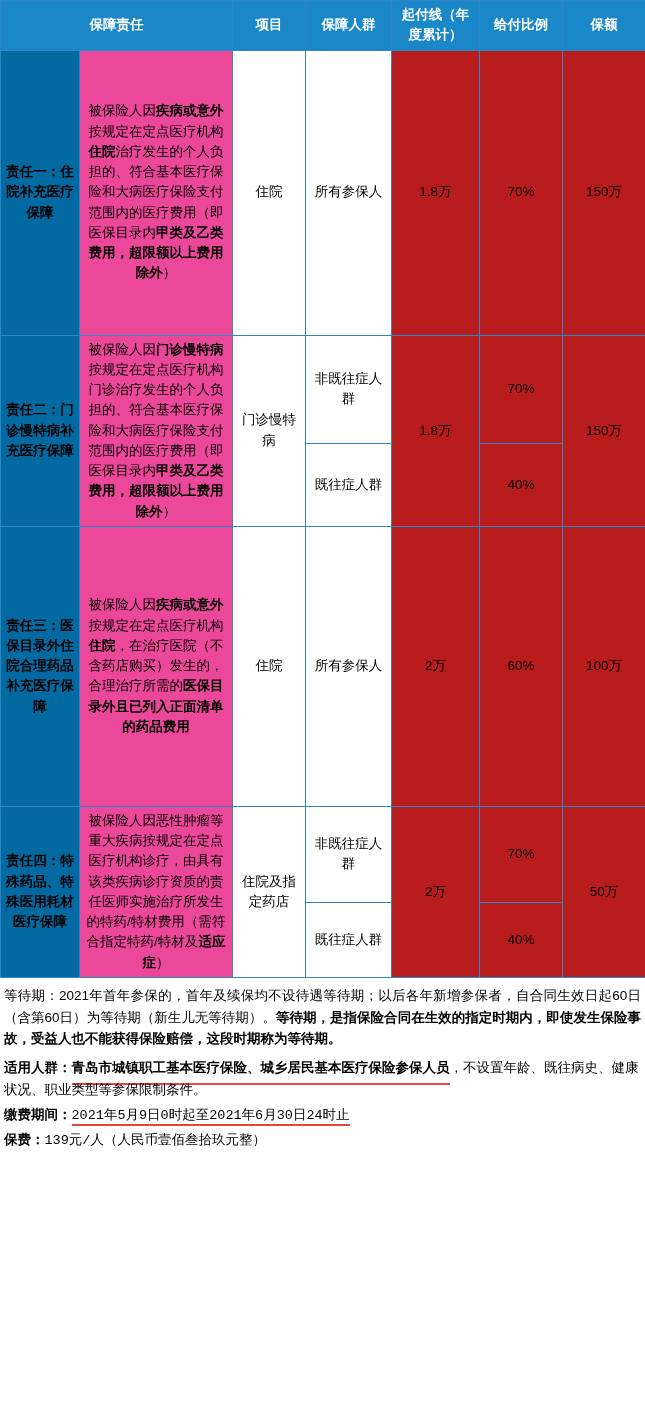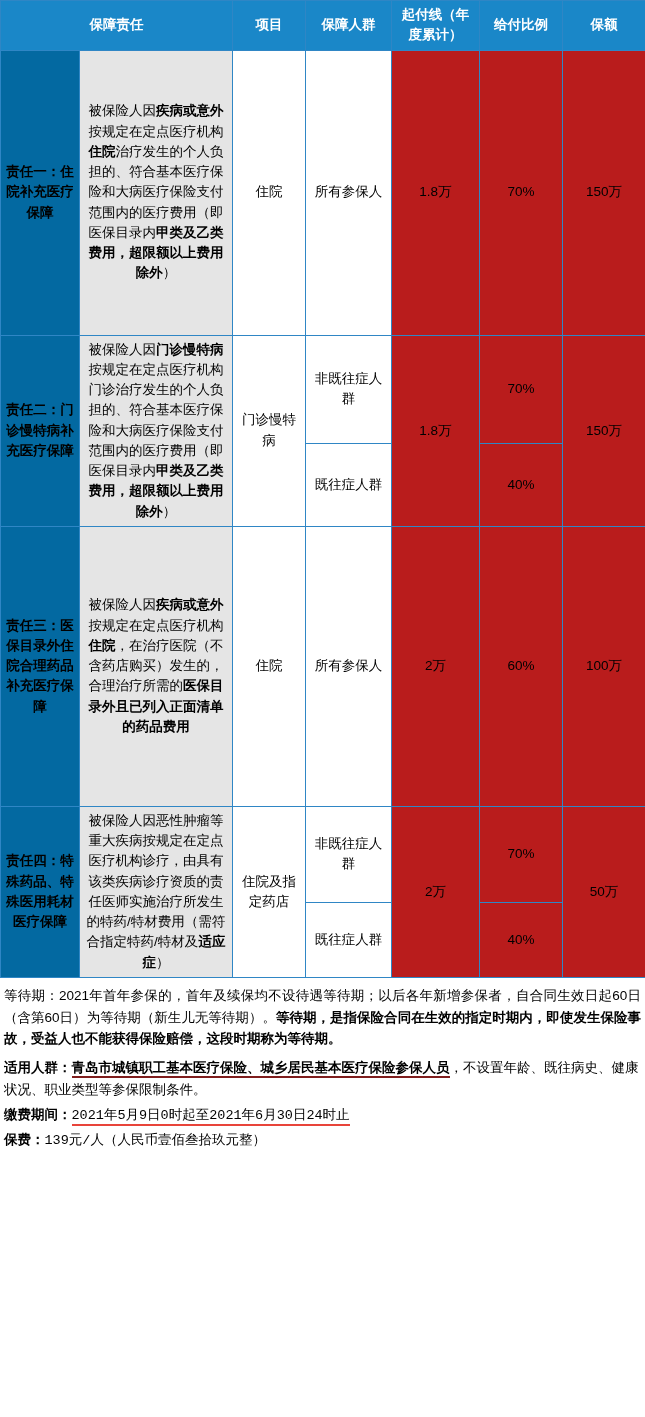--- a/index.html
+++ b/index.html
@@ -42,21 +42,21 @@
   td.resp {
     background: #0369a1;
     font-weight: bold;
     font-size: 13px;
     text-align: left;
     padding-left: 6px;
     padding-right: 4px;
     line-height: 1.55;
   }
   td.desc {
-    background: #e5e5e5;
+    background: #ec4899;
     text-align: left;
     font-size: 13.5px;
     line-height: 1.55;
     padding: 6px 7px;
     margin-left: 8px;
   }
   td.desc b { font-weight: bold; }
   td.item, td.group {
     background: #ffffff;
     font-size: 13.5px;
@@ -86,22 +86,22 @@
     text-align: justify;
   }
   .note-p b { font-weight: bold; }
   .applic {
     margin: 7px 0 3px 0;
   }
   .applic .lbl { font-weight: bold; }
   .applic .hl {
     font-weight: bold;
     color: #000;
-    border-bottom: 2px solid #7f1d1d;
-    padding-bottom: 1px;
+    border-bottom: 2px solid #ef4444;
+    padding-bottom: 8px;
   }
   .kv {
     margin: 2px 0;
   }
   .kv .lbl { font-weight: bold; text-align: center; }
   .kv .val {
     color: #000;
     border-bottom: 2px solid #e8443a;
     padding-bottom: 1px;
     font-family: Liberation Mono, monospace;

